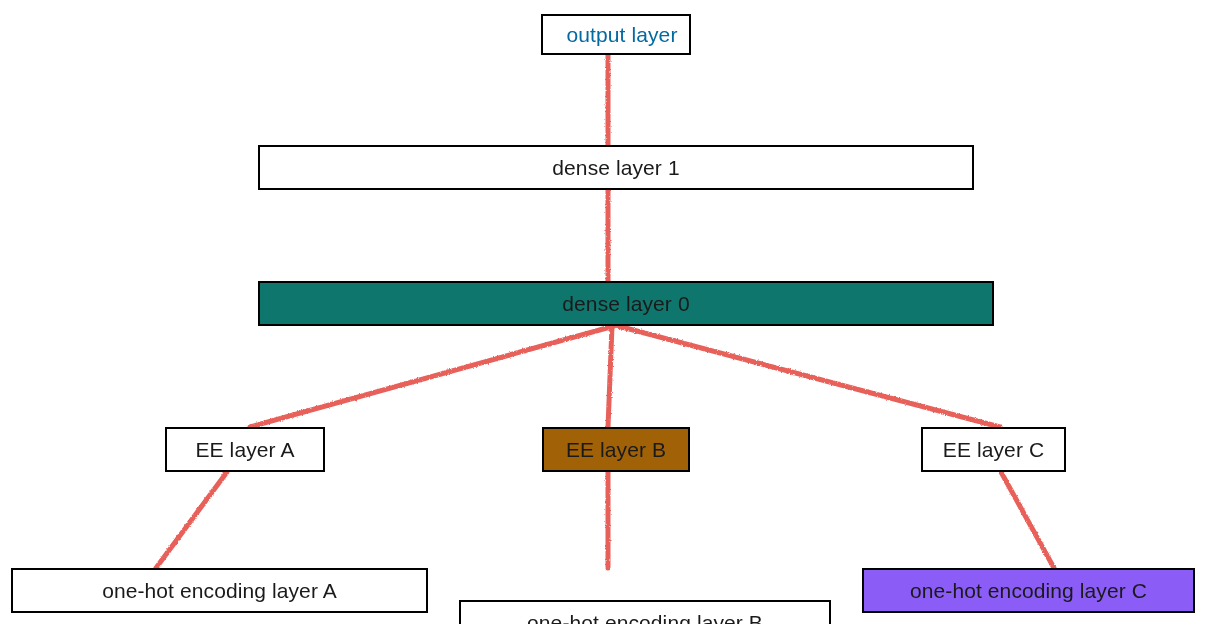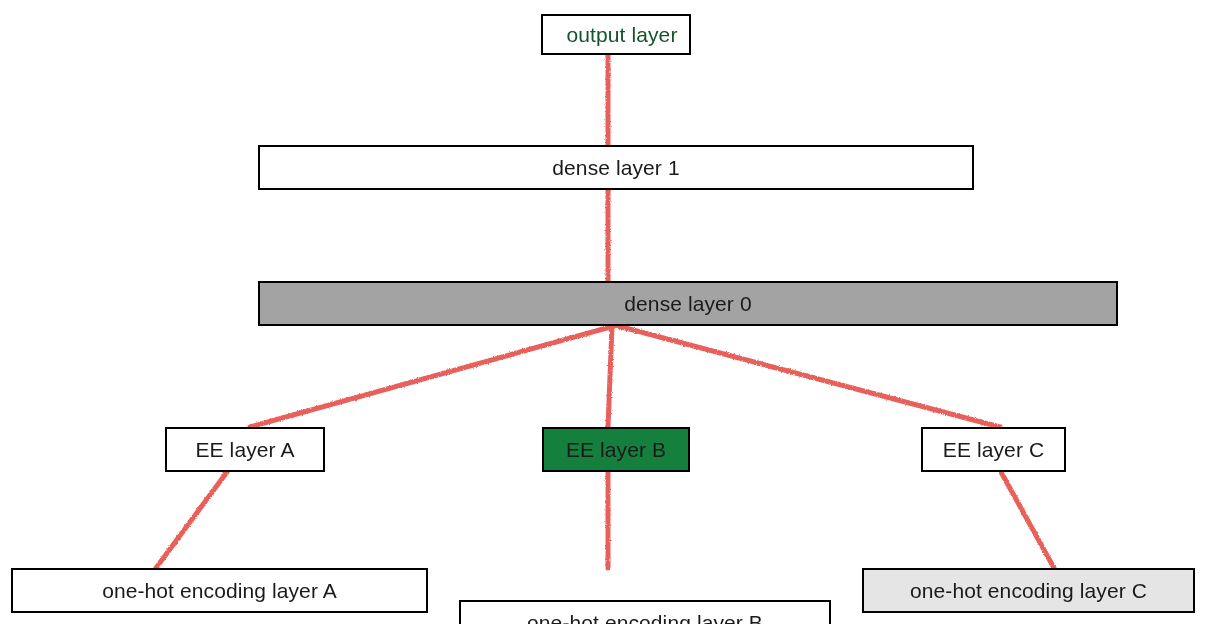--- a/index.html
+++ b/index.html
@@ -64,49 +64,49 @@
         <line x1="608" y1="281" x2="608" y2="190" stroke="#e8605a" stroke-width="5" stroke-linecap="round"></line>
         <line x1="250" y1="427" x2="614" y2="326" stroke="#e8605a" stroke-width="5" stroke-linecap="round"></line>
         <line x1="608" y1="427" x2="612" y2="326" stroke="#e8605a" stroke-width="5" stroke-linecap="round"></line>
         <line x1="1000" y1="427" x2="618" y2="326" stroke="#e8605a" stroke-width="5" stroke-linecap="round"></line>
         <line x1="156" y1="568" x2="227" y2="472" stroke="#e8605a" stroke-width="5" stroke-linecap="round"></line>
         <line x1="608" y1="568" x2="608" y2="472" stroke="#e8605a" stroke-width="5" stroke-linecap="round"></line>
         <line x1="1054" y1="568" x2="1001" y2="472" stroke="#e8605a" stroke-width="5" stroke-linecap="round"></line>
       </g>
   </svg>
 
-  <div class="node-box" style="left: 541px; top: 14px; width: 150px; height: 41px; border-color: rgb(0, 0, 0); background: rgb(255, 255, 255); color: #14532d; padding-left: 12px;">
+  <div class="node-box" style="left: 541px; top: 14px; width: 150px; height: 41px; border-color: rgb(0, 0, 0); background: rgb(255, 255, 255); color: #0369a1; padding-left: 12px;">
     <span class="node-label">output layer</span>
   </div>
 
   <div class="node-box" style="left: 258px; top: 145px; width: 716px; height: 45px; border-color: rgb(0, 0, 0); background: rgb(255, 255, 255); color: rgb(26, 26, 26);">
     <span class="node-label">dense layer 1</span>
   </div>
 
-  <div class="node-box" style="left: 258px; top: 281px; width: 860px; height: 45px; border-color: rgb(0, 0, 0); background: #a3a3a3; color: rgb(26, 26, 26);">
+  <div class="node-box" style="left: 258px; top: 281px; width: 736px; height: 45px; border-color: rgb(0, 0, 0); background: #0f766e; color: rgb(26, 26, 26);">
     <span class="node-label">dense layer 0</span>
   </div>
 
   <div class="node-box" style="left: 165px; top: 427px; width: 160px; height: 45px; border-color: rgb(0, 0, 0); background: rgb(255, 255, 255); color: rgb(26, 26, 26);">
     <span class="node-label">EE layer A</span>
   </div>
 
-  <div class="node-box" style="left: 542px; top: 427px; width: 148px; height: 45px; border-color: rgb(0, 0, 0); background: #15803d; color: rgb(26, 26, 26);">
+  <div class="node-box" style="left: 542px; top: 427px; width: 148px; height: 45px; border-color: rgb(0, 0, 0); background: #a16207; color: rgb(26, 26, 26);">
     <span class="node-label">EE layer B</span>
   </div>
 
   <div class="node-box" style="left: 921px; top: 427px; width: 145px; height: 45px; border-color: rgb(0, 0, 0); background: rgb(255, 255, 255); color: rgb(26, 26, 26);">
     <span class="node-label">EE layer C</span>
   </div>
 
   <div class="node-box" style="left: 11px; top: 568px; width: 417px; height: 45px; border-color: rgb(0, 0, 0); background: rgb(255, 255, 255); color: rgb(26, 26, 26);">
     <span class="node-label">one-hot encoding layer A</span>
   </div>
 
   <div class="node-box" style="left: 459px; top: 568px; width: 372px; height: 45px; border-color: rgb(0, 0, 0); background: rgb(255, 255, 255); color: rgb(26, 26, 26); margin-top: 32px;">
     <span class="node-label">one-hot encoding layer B</span>
   </div>
 
-  <div class="node-box" style="left: 862px; top: 568px; width: 333px; height: 45px; border-color: rgb(0, 0, 0); background: #e5e5e5; color: rgb(26, 26, 26);">
+  <div class="node-box" style="left: 862px; top: 568px; width: 333px; height: 45px; border-color: rgb(0, 0, 0); background: #8b5cf6; color: rgb(26, 26, 26);">
     <span class="node-label">one-hot encoding layer C</span>
   </div>
 
 </div>
 
 </body></html>

